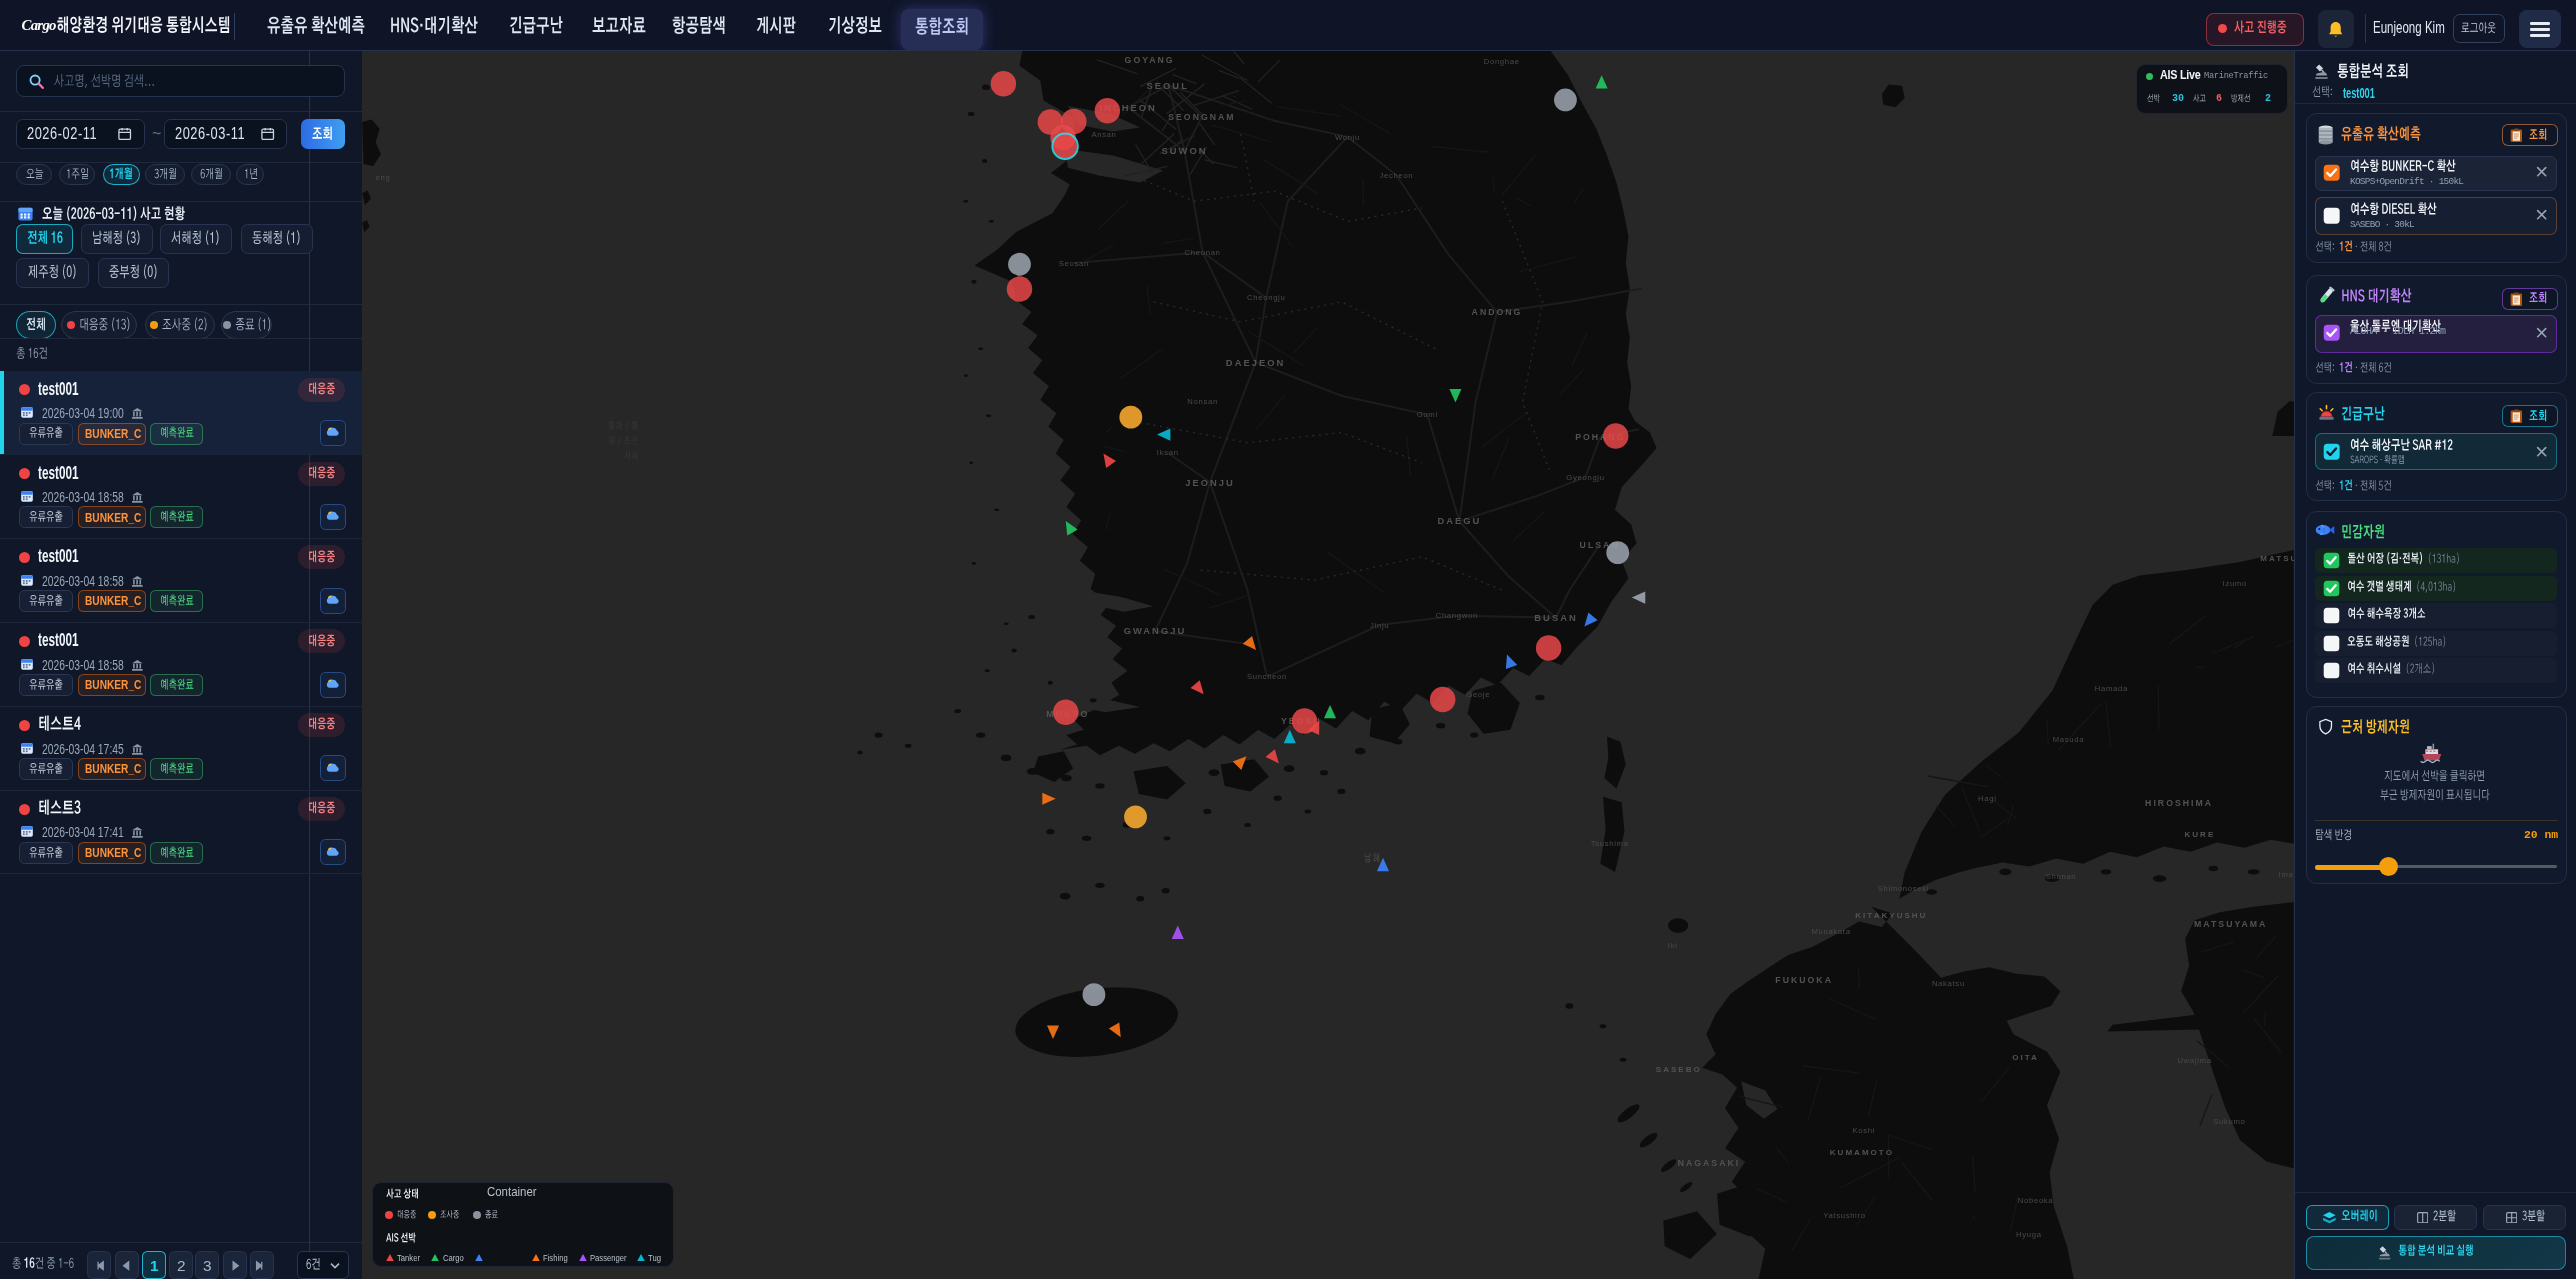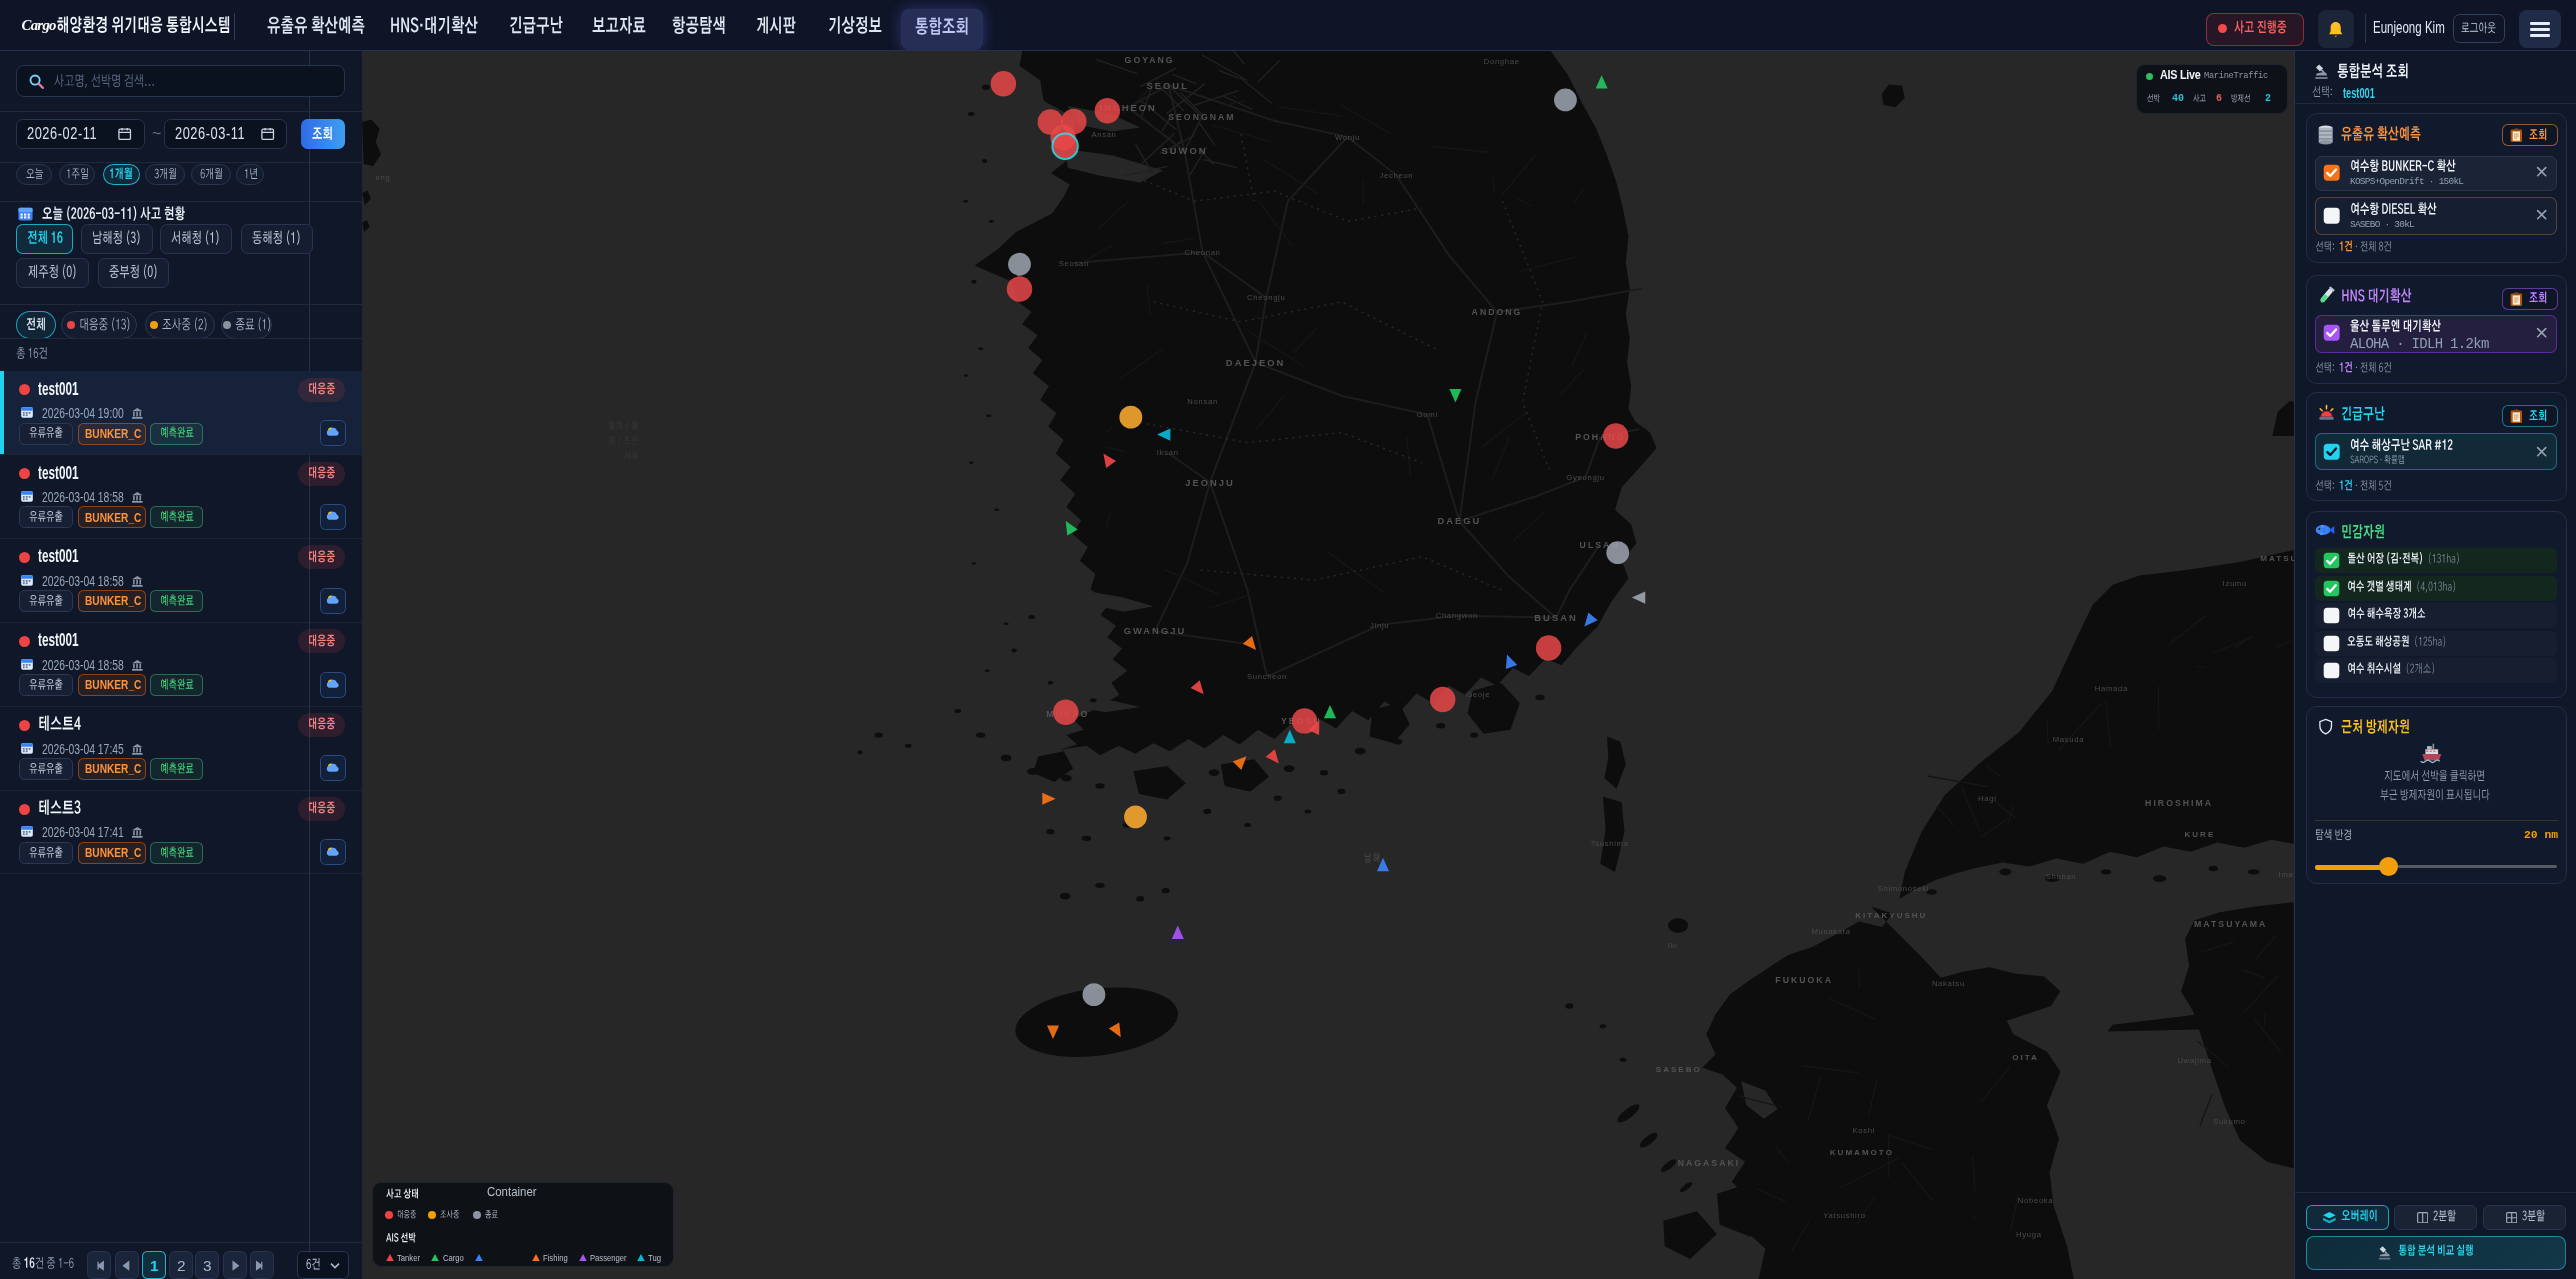--- a/index.html
+++ b/index.html
@@ -1256,21 +1256,21 @@
     <div class="abs" style="left:1798px;top:17.4px;font-size:12.7px;font-weight:bold;color:#f0f4f8;letter-spacing:-0.3px"><span style="display:inline-block;transform:scaleX(.85);transform-origin:0 0">AIS Live</span></div>
     <div class="abs mono" style="left:1842px;top:20px;font-size:8.7px;color:#8b95a3;letter-spacing:-0.3px">MarineTraffic</div>
     <div class="abs" style="left:1785px;top:43px">
       <svg width="13" height="9.4" style="overflow:visible;display:block;" viewBox="0 0 19.3906 14">
         <g fill="#aeb9c6" transform="translate(0,11.2) scale(0.00984,-0.01367)">
           <use href="#g55" x="0"></use>
           <use href="#g56" x="984"></use>
         </g>
       </svg>
     </div>
-    <div class="abs mono" style="left:1810px;top:42px;font-size:10px;font-weight:bold;color:#29c0d8">40</div>
+    <div class="abs mono" style="left:1810px;top:42px;font-size:10px;font-weight:bold;color:#29c0d8">30</div>
     <div class="abs" style="left:1831px;top:43px">
       <svg width="13" height="9.4" style="overflow:visible;display:block;" viewBox="0 0 19.3906 14">
         <g fill="#aeb9c6" transform="translate(0,11.2) scale(0.00984,-0.01367)">
           <use href="#g50" x="0"></use>
           <use href="#g51" x="984"></use>
         </g>
       </svg>
     </div>
     <div class="abs mono" style="left:1854px;top:42px;font-size:10px;font-weight:bold;color:#e85c5c">6</div>
     <div class="abs" style="left:1869px;top:43px">
@@ -1548,21 +1548,21 @@
           <use href="#g155" x="2290"></use>
           <use href="#g156" x="3310"></use>
           <use href="#g157" x="4330"></use>
           <use href="#g7" x="5600"></use>
           <use href="#g6" x="6620"></use>
           <use href="#g16" x="7640"></use>
           <use href="#g17" x="8660"></use>
         </g>
       </svg>
     </div>
-    <div class="abs mono" style="left:55px;top:285px;font-size:14px;color:#8fa0b4;letter-spacing:-0.7px">ALOHA · IDLH 1.2km</div>
+    <div class="abs mono" style="left:55px;top:275px;font-size:10px;color:#8fa0b4;letter-spacing:-0.7px">ALOHA · IDLH 1.2km</div>
     <svg class="abs" style="left:240px;top:275px" width="13.4" height="13.4" viewBox="0 0 20 20">
       <path d="M4 4L16 16M16 4L4 16" stroke="#97a3b2" stroke-width="2.4" stroke-linecap="round"></path>
     </svg>
     <div class="abs" style="left:19.5px;top:311px">
       <svg width="77" height="12" style="overflow:visible;display:block;" viewBox="0 0 114.594 18">
         <g fill="#8b99ad" transform="translate(0,14.4) scale(0.01266,-0.01758)">
           <use href="#g55" x="0"></use>
           <use href="#g137" x="984"></use>
           <use href="#g138" x="1968"></use>
         </g>

